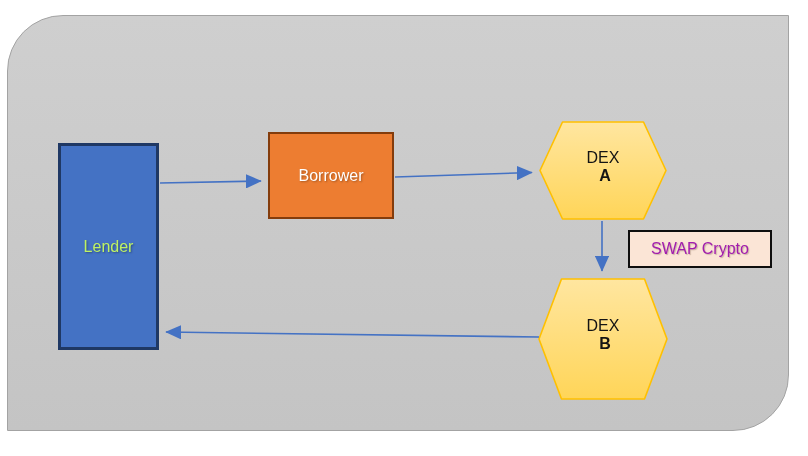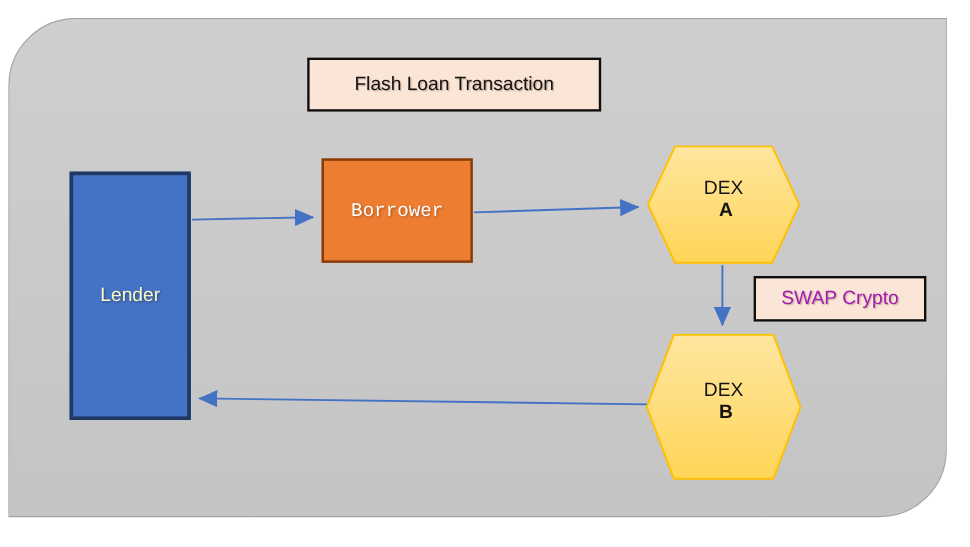--- a/index.html
+++ b/index.html
@@ -39,32 +39,31 @@
     background: #fbe5d6;
     border: 2px solid #0e0e0e;
     color: #141414;
     font-size: 16px;
     text-shadow: 1px 1px 1px rgba(90,60,40,0.35);
   }
   .lender-box {
     left: 58px; top: 143px; width: 101px; height: 207px;
     background: #4472c4;
     border: 3px solid #1f3864;
-    color: #fef9c3;
+    color: #bef264;
     font-size: 16px;
     text-shadow: 1px 1px 2px rgba(0,0,0,0.35);
   }
   .borrower-box {
     left: 268px; top: 132px; width: 126px; height: 87px;
     background: #ed7d31;
     border: 2.5px solid #843c0c;
     color: #ffffff;
     font-size: 16px;
     text-shadow: 1px 1px 2px rgba(0,0,0,0.3);
-    font-family: Liberation Mono, monospace;
   }
   .swap-box {
     left: 628px; top: 230px; width: 144px; height: 38px;
     background: #fbe5d6;
     border: 2px solid #0e0e0e;
     color: #a21caf;
     font-size: 16px;
     text-shadow: 1px 1px 1px rgba(90,60,40,0.3);
   }
   .hex-wrap {
@@ -104,23 +103,20 @@
         <stop offset="1" stop-color="#ffd558"></stop>
       </linearGradient>
       <marker id="arrowHead" markerWidth="11" markerHeight="9" refX="9.5" refY="4.5" orient="auto">
         <path d="M0,0 L10,4.5 L0,9 Z" fill="#4472c4"></path>
       </marker>
     </defs>
   </svg>
 
   <div class="container-shape"></div>
 
-  <div class="node title-box">
-    <span>Flash Loan Transaction</span>
-  </div>
 
   <div class="node lender-box">
     <span>Lender</span>
   </div>
 
   <div class="node borrower-box">
     <span>Borrower</span>
   </div>
 
   <div class="hex-wrap hex-a">

